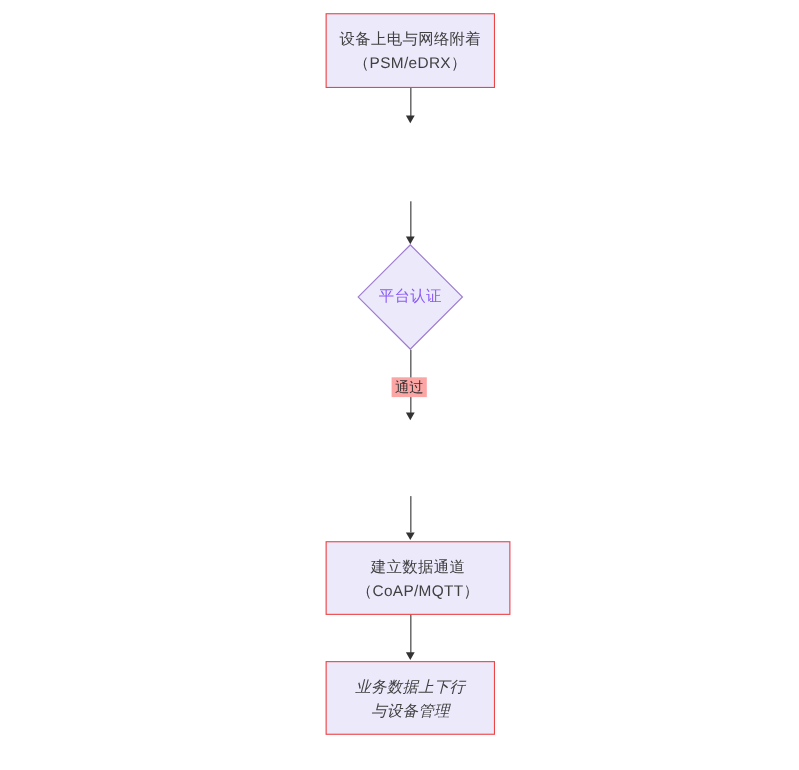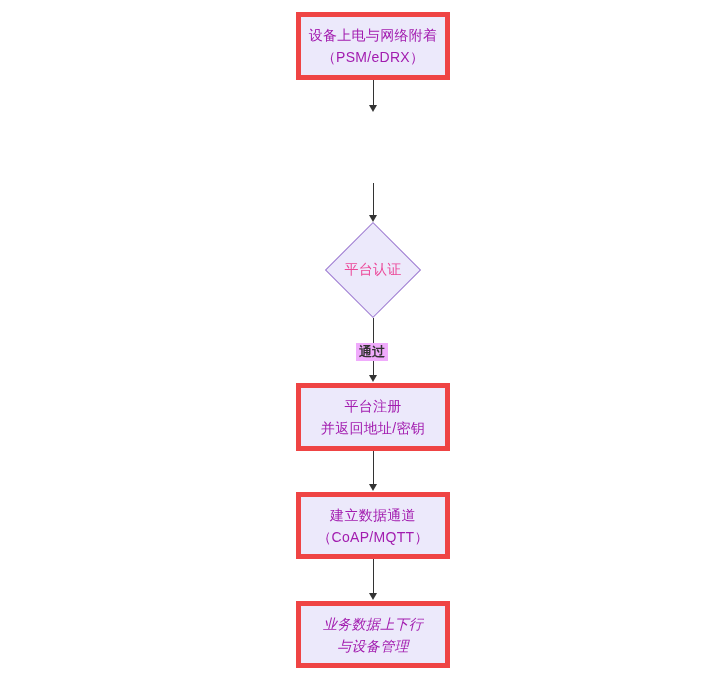--- a/index.html
+++ b/index.html
@@ -25,22 +25,22 @@
   .node {
     position: absolute;
     box-sizing: border-box;
     display: flex;
     align-items: center;
     justify-content: center;
     text-align: center;
   }
   .process-node {
     background: #ece9fb;
-    border: 5px solid #ef4444;
-    color: #a21caf;
+    border: 1px solid #ef4444;
+    color: #404040;
     font-size: 14px;
     line-height: 22px;
     letter-spacing: 0.3px;
   }
   .decision-wrap {
     position: absolute;
     width: 96px;
     height: 96px;
   }
   .decision-shape {
@@ -66,45 +66,44 @@
   .decision-label {
     position: absolute;
     left: 0;
     top: 0;
     width: 96px;
     height: 96px;
     display: flex;
     align-items: center;
     justify-content: center;
     font-size: 14px;
-    color: #ec4899;
+    color: #8b5cf6;
     letter-spacing: 0.3px;
   }
   .edge {
     position: absolute;
     width: 1px;
     background: #333333;
   }
   .arrowhead {
     position: absolute;
     width: 0;
     height: 0;
     border-left: 4px solid transparent;
     border-right: 4px solid transparent;
     border-top: 7px solid #333333;
   }
   .edge-label {
     position: absolute;
-    background: #f0abfc;
+    background: #fca5a5;
     color: #333333;
     font-size: 13px;
     line-height: 16px;
     padding: 1px 3px;
     white-space: nowrap;
-    font-weight: bold;
   }
   .node-text {
     display: block;
     white-space: pre-line;
   }
 </style>
 </head>
 <body>
 
 <div id="flow-canvas">
@@ -125,29 +124,25 @@
     <div class="decision-shape">
       <div class="decision-diamond"></div>
     </div>
     <div class="decision-label">平台认证</div>
   </div>
 
   <div class="edge" style="left:373px; top:318px; height:58px;"></div>
   <div class="edge-label" style="left:356px; top:343px;">通过</div>
   <div class="arrowhead" style="left:369px; top:375px;"></div>
 
-  <div class="node process-node" style="left:296px; top:383px; width:154px; height:68px;">
-    <span class="node-text">平台注册
-并返回地址/密钥</span>
-  </div>
 
   <div class="edge" style="left:373px; top:451px; height:33px;"></div>
   <div class="arrowhead" style="left:369px; top:484px;"></div>
 
-  <div class="node process-node" style="left:296px; top:492px; width:154px; height:67px;">
+  <div class="node process-node" style="left:296px; top:492px; width:168px; height:67px;">
     <span class="node-text">建立数据通道
 （CoAP/MQTT）</span>
   </div>
 
   <div class="edge" style="left:373px; top:559px; height:35px;"></div>
   <div class="arrowhead" style="left:369px; top:593px;"></div>
 
   <div class="node process-node" style="left:296px; top:601px; width:154px; height:67px;font-style:italic;">
     <span class="node-text">业务数据上下行
 与设备管理</span>

